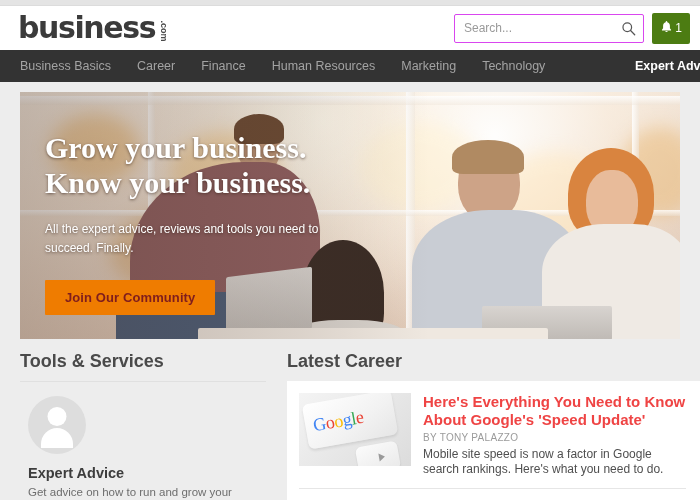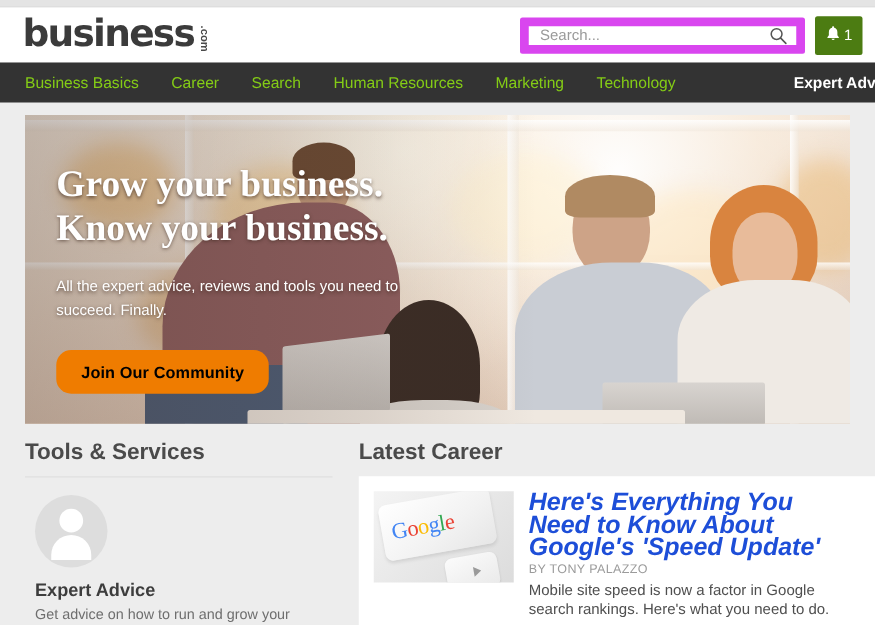--- a/index.html
+++ b/index.html
@@ -64,23 +64,23 @@
     white-space: nowrap;
   }
   .header-right {
     margin-left: auto;
     display: flex;
     align-items: center;
     gap: 8px;
   }
   .search-box {
     position: relative;
-    width: 228px;
+    width: 190px;
     height: 29px;
-    border: 7px solid #d946ef;
+    border: 1px solid #d946ef;
     background: #fff;
     border-radius: 2px;
     display: flex;
     align-items: center;
     box-sizing: border-box;
   }
   .search-input {
     border: 0;
     outline: none;
     background: transparent;
@@ -127,21 +127,21 @@
   .nav {
     height: 32px;
     background: #333333;
     display: flex;
     align-items: center;
     padding-left: 20px;
     box-sizing: border-box;
     position: relative;
   }
   .nav-item {
-    color: #84cc16;
+    color: #a3a3a3;
     font-size: 12.5px;
     margin-right: 26px;
     white-space: nowrap;
     cursor: pointer;
     font-family: "Liberation Sans", sans-serif;
   }
   .nav-right {
     position: absolute;
     right: -4px;
     top: 0;
@@ -238,26 +238,26 @@
     font-size: 12px;
     line-height: 19px;
     color: #ffffff;
     text-shadow: 0 1px 3px rgba(60,40,30,0.7);
     width: 320px;
   }
   .hero-cta {
     display: inline-block;
     margin-top: 22px;
     background: #ef7c00;
-    color: #000000;
+    color: #7f1d1d;
     font-size: 13px;
     font-weight: bold;
     padding: 10px 20px;
     border: 0;
-    border-radius: 12px;
+    border-radius: 1px;
     cursor: pointer;
     font-family: "Liberation Sans", sans-serif;
     letter-spacing: 0.1px;
   }
 
   
   .columns {
     display: flex;
     padding: 12px 0 0 0;
   }
@@ -406,27 +406,26 @@
     right: 26px;
     bottom: 5px;
     width: 0; height: 0;
     border-left: 6px solid #9a9a9a;
     border-top: 4px solid transparent;
     border-bottom: 4px solid transparent;
     transform: rotate(-10deg);
   }
   .article-body { flex: 1; min-width: 0; }
   .article-title {
-    font-size: 20px;
+    font-size: 15px;
     line-height: 18px;
-    color: #1d4ed8;
+    color: #ef4444;
     margin: 0 0 3px 0;
     font-family: "Liberation Sans", sans-serif;
     cursor: pointer;
-    font-style: italic;
   }
   .article-byline {
     font-size: 10px;
     color: #9b9b9b;
     margin: 0 0 4px 0;
     letter-spacing: 0.3px;
     font-family: "Liberation Sans", sans-serif;
   }
   .article-excerpt {
     font-size: 12px;
@@ -468,21 +467,21 @@
           </svg>
         </span>
         <span class="notif-count">1</span>
       </button>
     </div>
   </div>
 
   <div class="nav">
     <span class="nav-item">Business Basics</span>
     <span class="nav-item">Career</span>
-    <span class="nav-item">Search</span>
+    <span class="nav-item">Finance</span>
     <span class="nav-item">Human Resources</span>
     <span class="nav-item">Marketing</span>
     <span class="nav-item">Technology</span>
     <span class="nav-right">
       <span class="nav-item-bold">Expert Advi</span>
     </span>
   </div>
 
   <div class="hero-wrap">
     <div class="hero">

